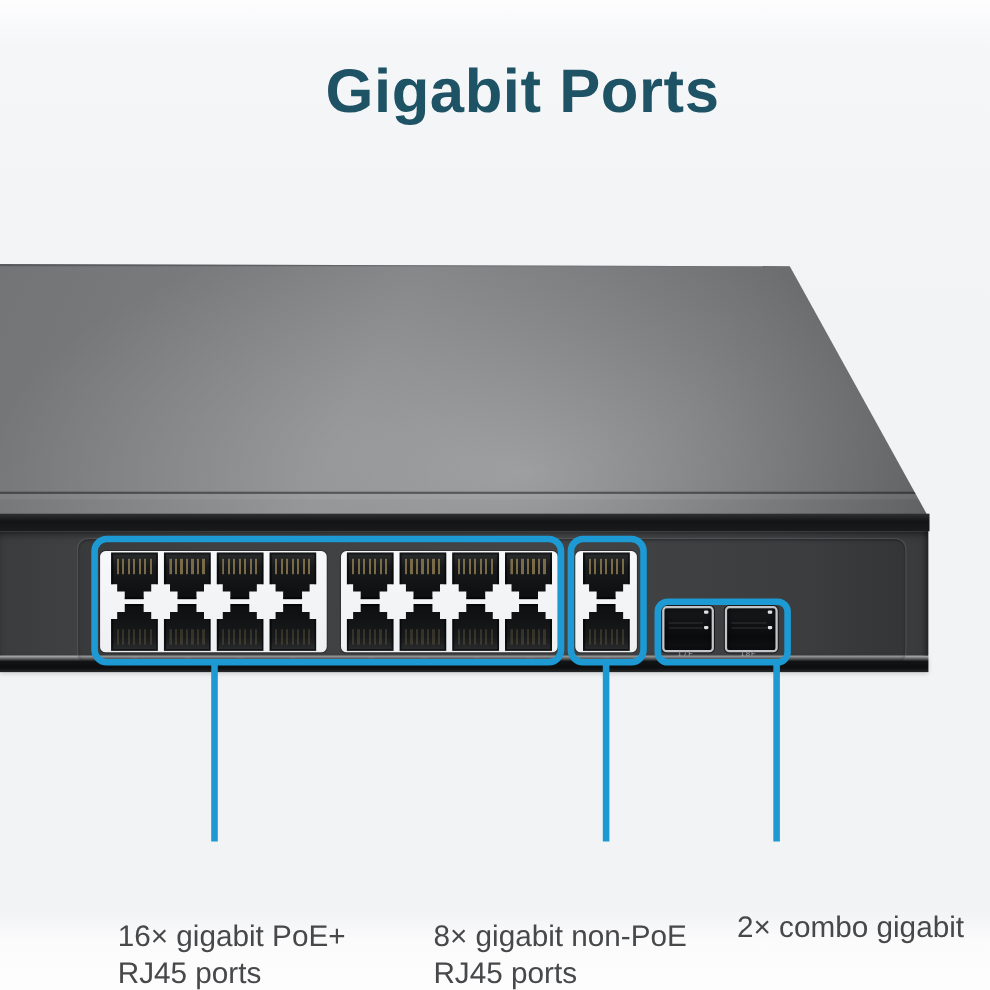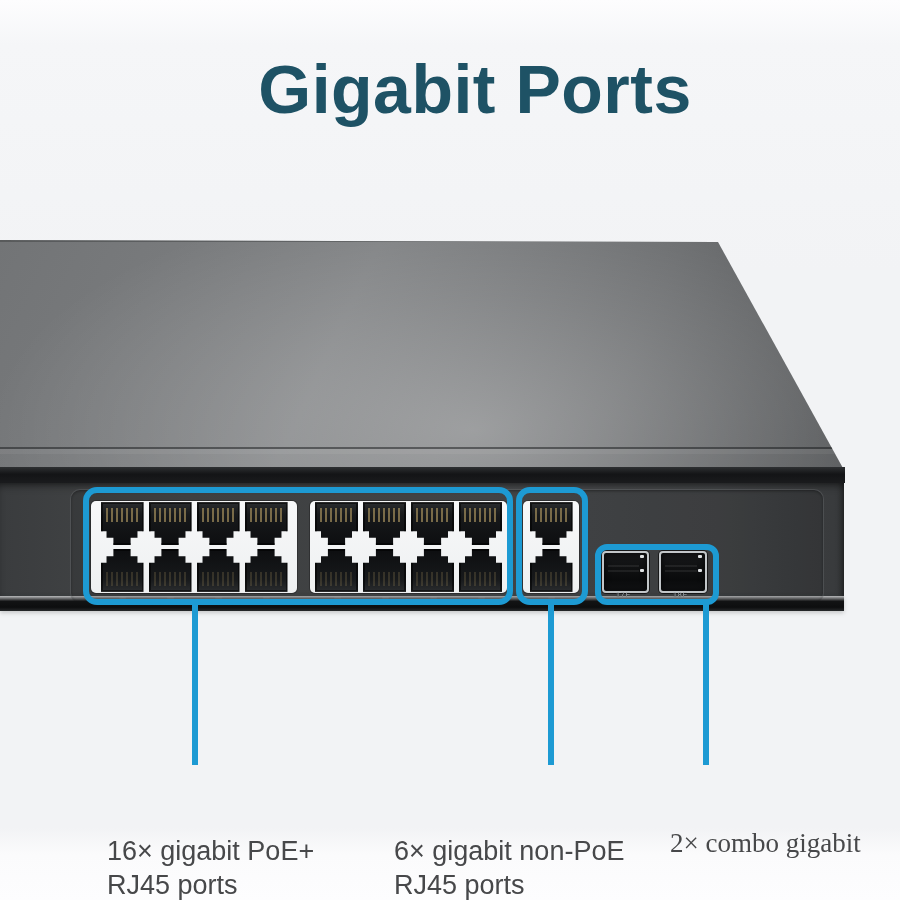--- a/index.html
+++ b/index.html
@@ -5,21 +5,21 @@
   html,body{margin:0;padding:0;background:#e8e8ea;}
   #canvas{
     position:relative;width:900px;height:900px;overflow:hidden;
     font-family:"Liberation Sans",sans-serif;
     background:linear-gradient(180deg,#fdfdfe 0%,#f5f6f8 5%,#f2f3f5 30%,#f2f3f5 92%,#fbfbfc 95%,#fdfdfe 100%);
   }
   .abs{position:absolute;}
   
   .title{
     left:475px;top:50px;transform:translateX(-50%);
-    font-size:68px;font-weight:bold;letter-spacing:.5px;white-space:nowrap;
+    font-size:56px;font-weight:bold;letter-spacing:.5px;white-space:nowrap;
     color:var(--teal,#1e5265);
   }
   
   .device{inset:0;}
   .lid{
     left:0;top:240px;width:845px;height:232px;
     clip-path:polygon(0 0,718px 2px,844px 230px,844px 232px,0 232px);
     background:
       radial-gradient(ellipse 620px 300px at 56% 82%,rgba(255,255,255,.30),rgba(255,255,255,.12) 45%,rgba(255,255,255,0) 78%),
       linear-gradient(115deg,#727476 0%,#7f8183 40%,#6b6d6f 72%,#545658 100%);
@@ -77,21 +77,21 @@
   .hbox2{left:516px;top:487px;width:72px;height:118px;}
   .hbox3{left:595px;top:544px;width:124px;height:61px;border-radius:12px;}
   .cline{width:6px;background:var(--accent,#1d9ad3);}
   .cline1{left:192px;top:602px;height:163px;}
   .cline2{left:548px;top:602px;height:163px;}
   .cline3{left:703px;top:603px;height:162px;}
   
   .clabel{font-size:27px;line-height:34px;color:var(--labelcolor,#47484a);margin-top:48px;}
   .clabel1{left:107px;top:786px;}
   .clabel2{left:394px;top:786px;}
-  .clabel3{left:670px;top:778px;font-family:Liberation Serif, serif;}
+  .clabel3{left:670px;top:778px;}
 </style>
 </head>
 <body>
 
 <div id="canvas">
 
   <div class="abs title">Gigabit Ports</div>
 
   <div class="abs device">
     <div class="abs lid">
@@ -204,20 +204,20 @@
 
   <div class="abs cline cline1"></div>
   <div class="abs cline cline2"></div>
   <div class="abs cline cline3"></div>
 
   <div class="abs clabel clabel1">
     <div>16× gigabit PoE+</div>
     <div>RJ45 ports</div>
   </div>
   <div class="abs clabel clabel2">
-    <div>6× gigabit non-PoE</div>
+    <div>8× gigabit non-PoE</div>
     <div>RJ45 ports</div>
   </div>
   <div class="abs clabel clabel3">
     <div>2× combo gigabit</div>
   </div>
 
 </div>
 
 </body></html>

